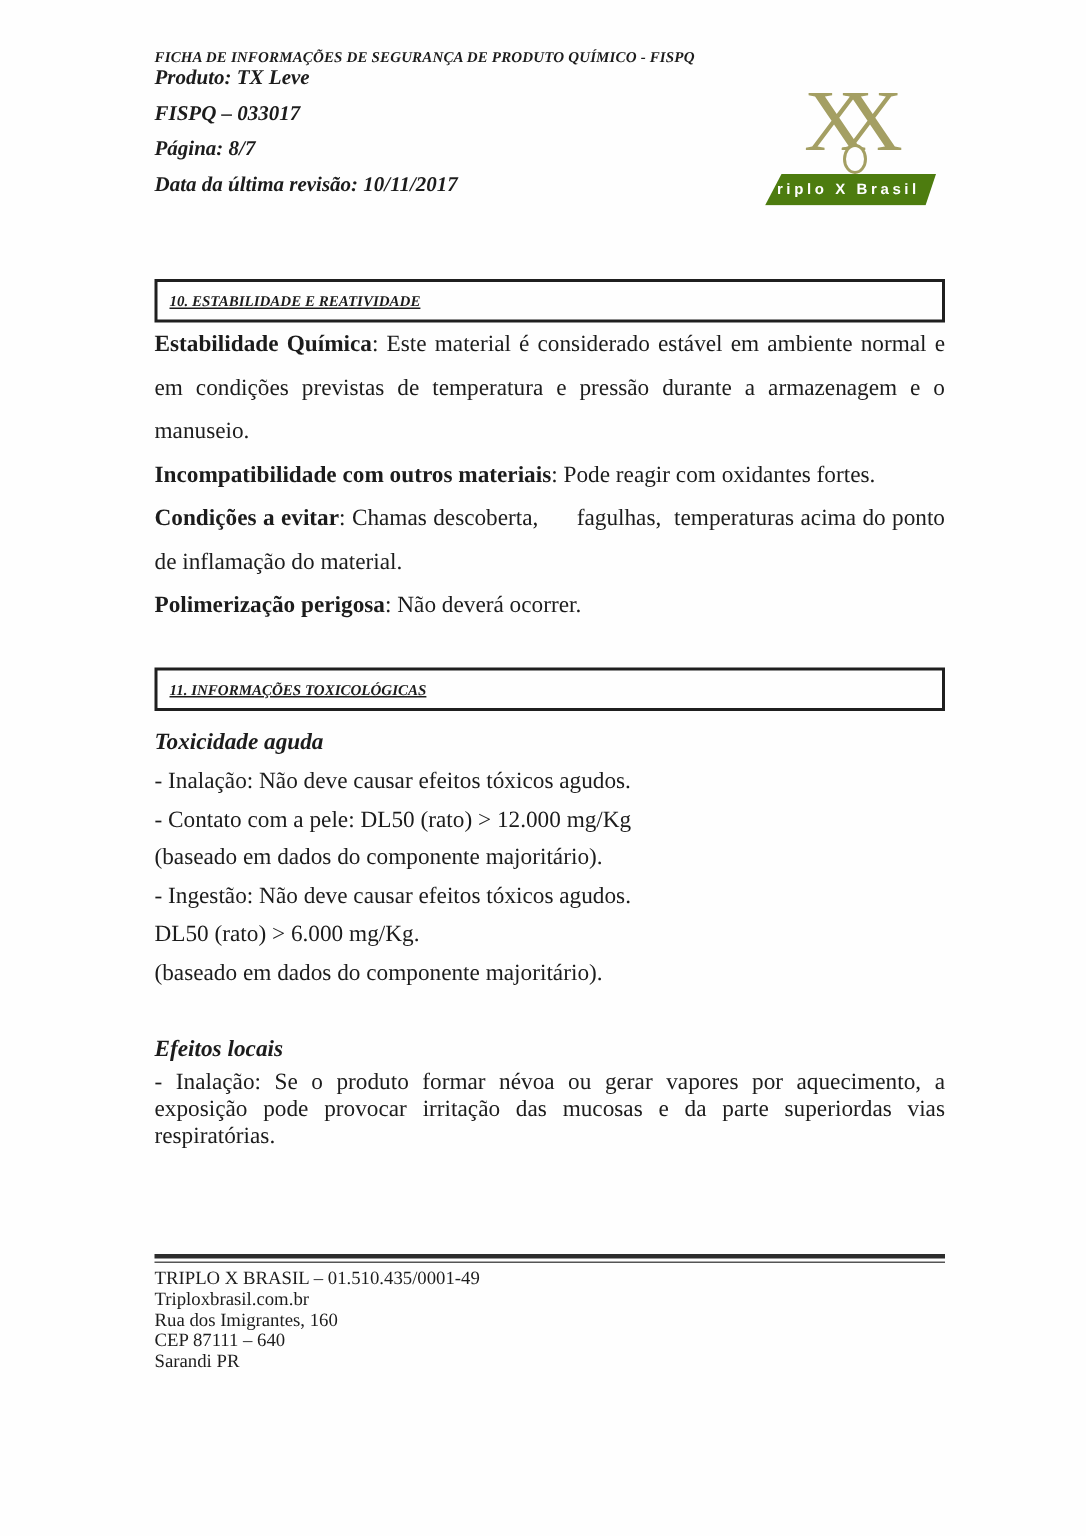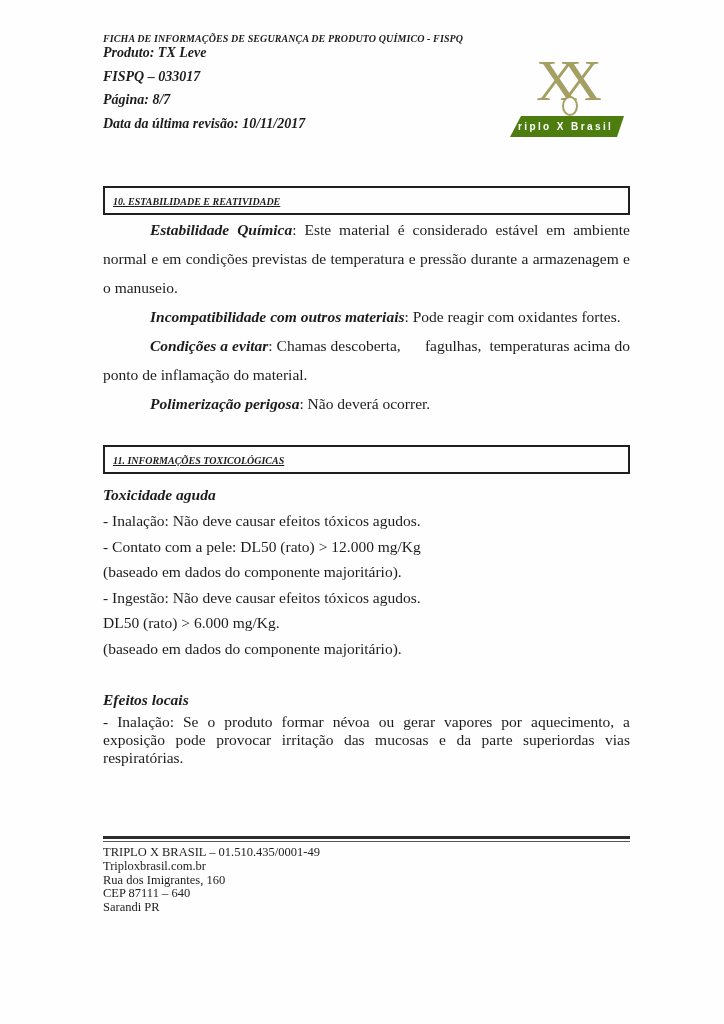--- a/index.html
+++ b/index.html
@@ -57,21 +57,21 @@
     width:527px;
   }
   .section-box .sec-title{
     font-size:10px;font-weight:bold;font-style:italic;
     text-decoration:underline;
   }
   p.body-para{
     font-size:15.5px;line-height:29px;margin:0;
     text-align:justify;
   }
-  p.body-para b{font-style:italic;margin-left:47px;}
+  p.body-para b{}
   .mt1{margin-top:9px;}
   .mt2{margin-top:24px;}
   .mt3{margin-top:20px;}
   .mt4{margin-top:24px;}
   .boxgap{margin-top:27px;}
   .sub-heading{
     font-size:15.5px;font-weight:bold;font-style:italic;
     margin:8px 0 0 0;line-height:26px;
   }
   p.tox-line{

